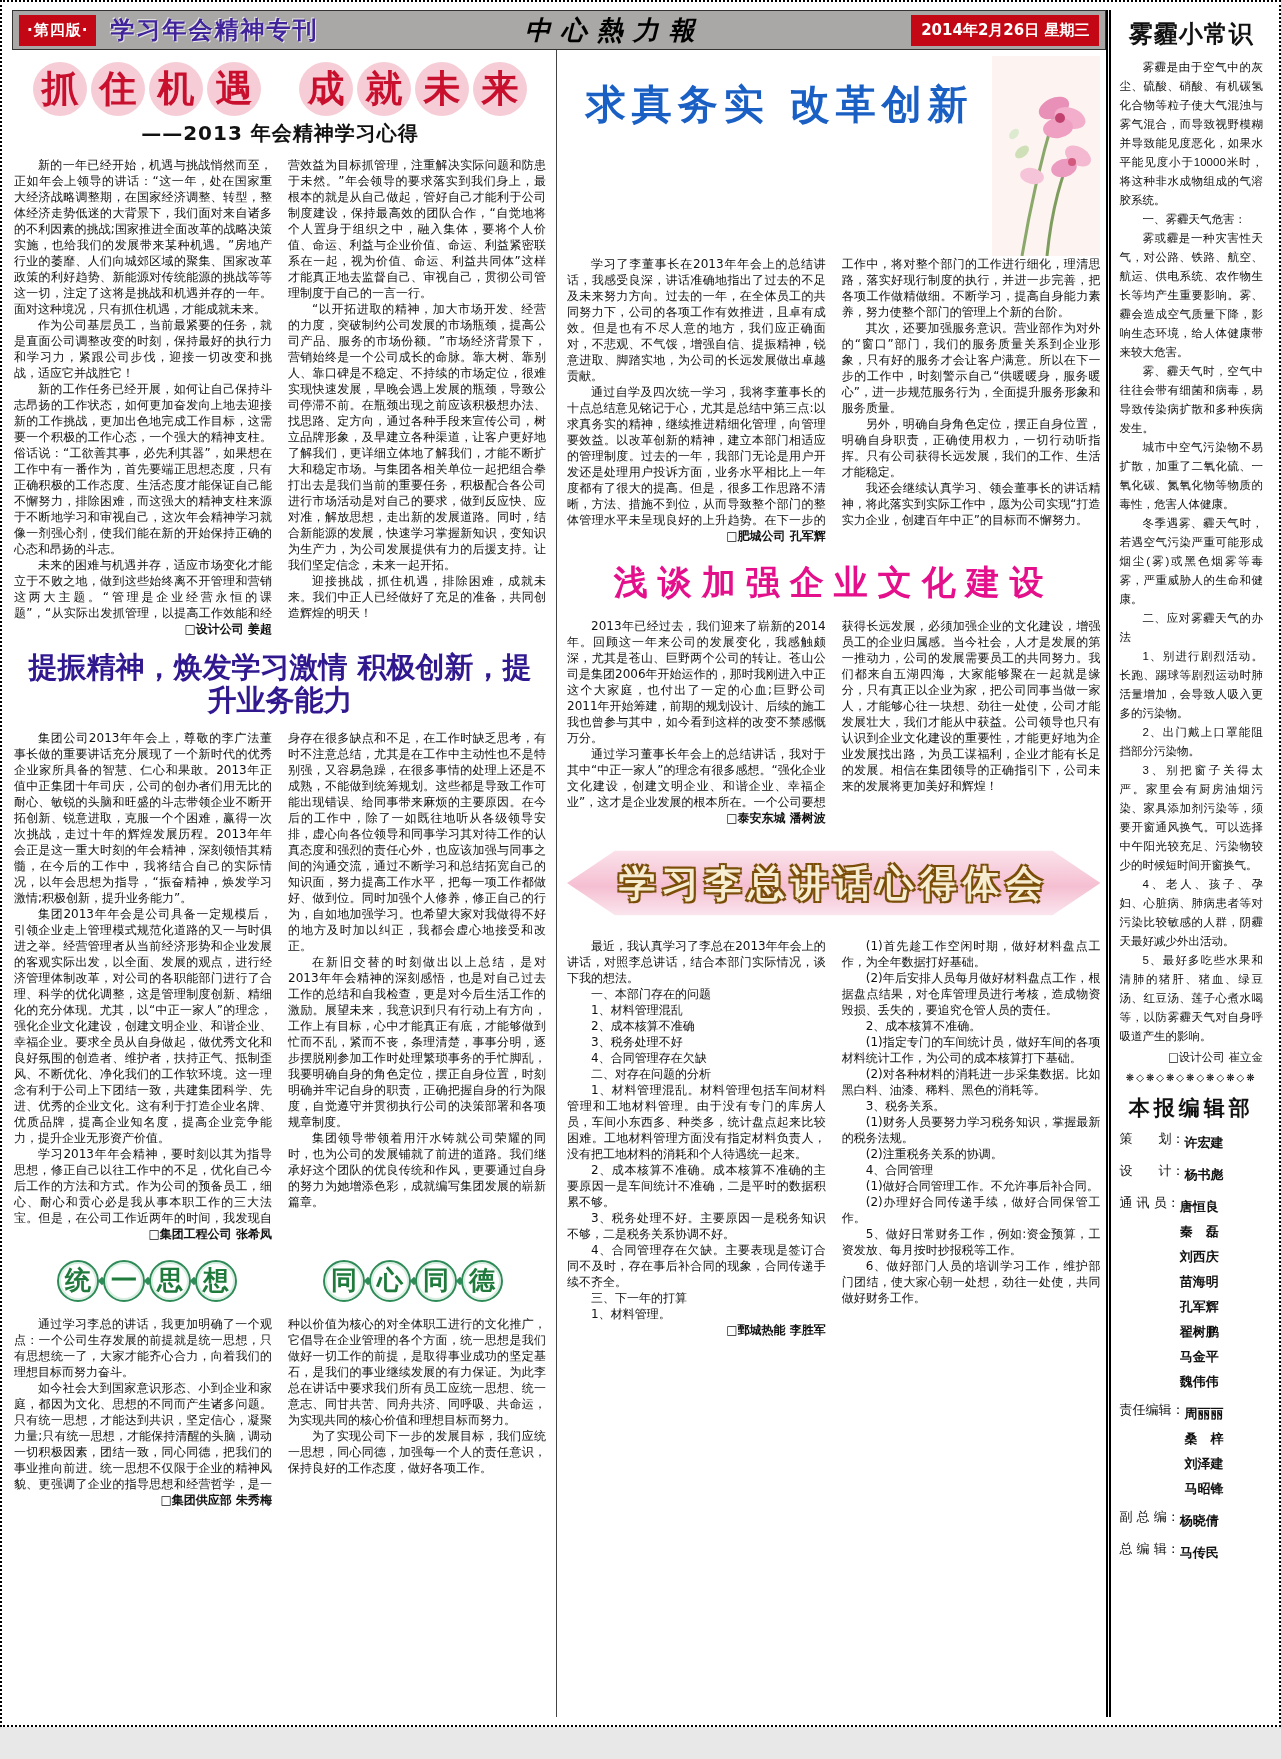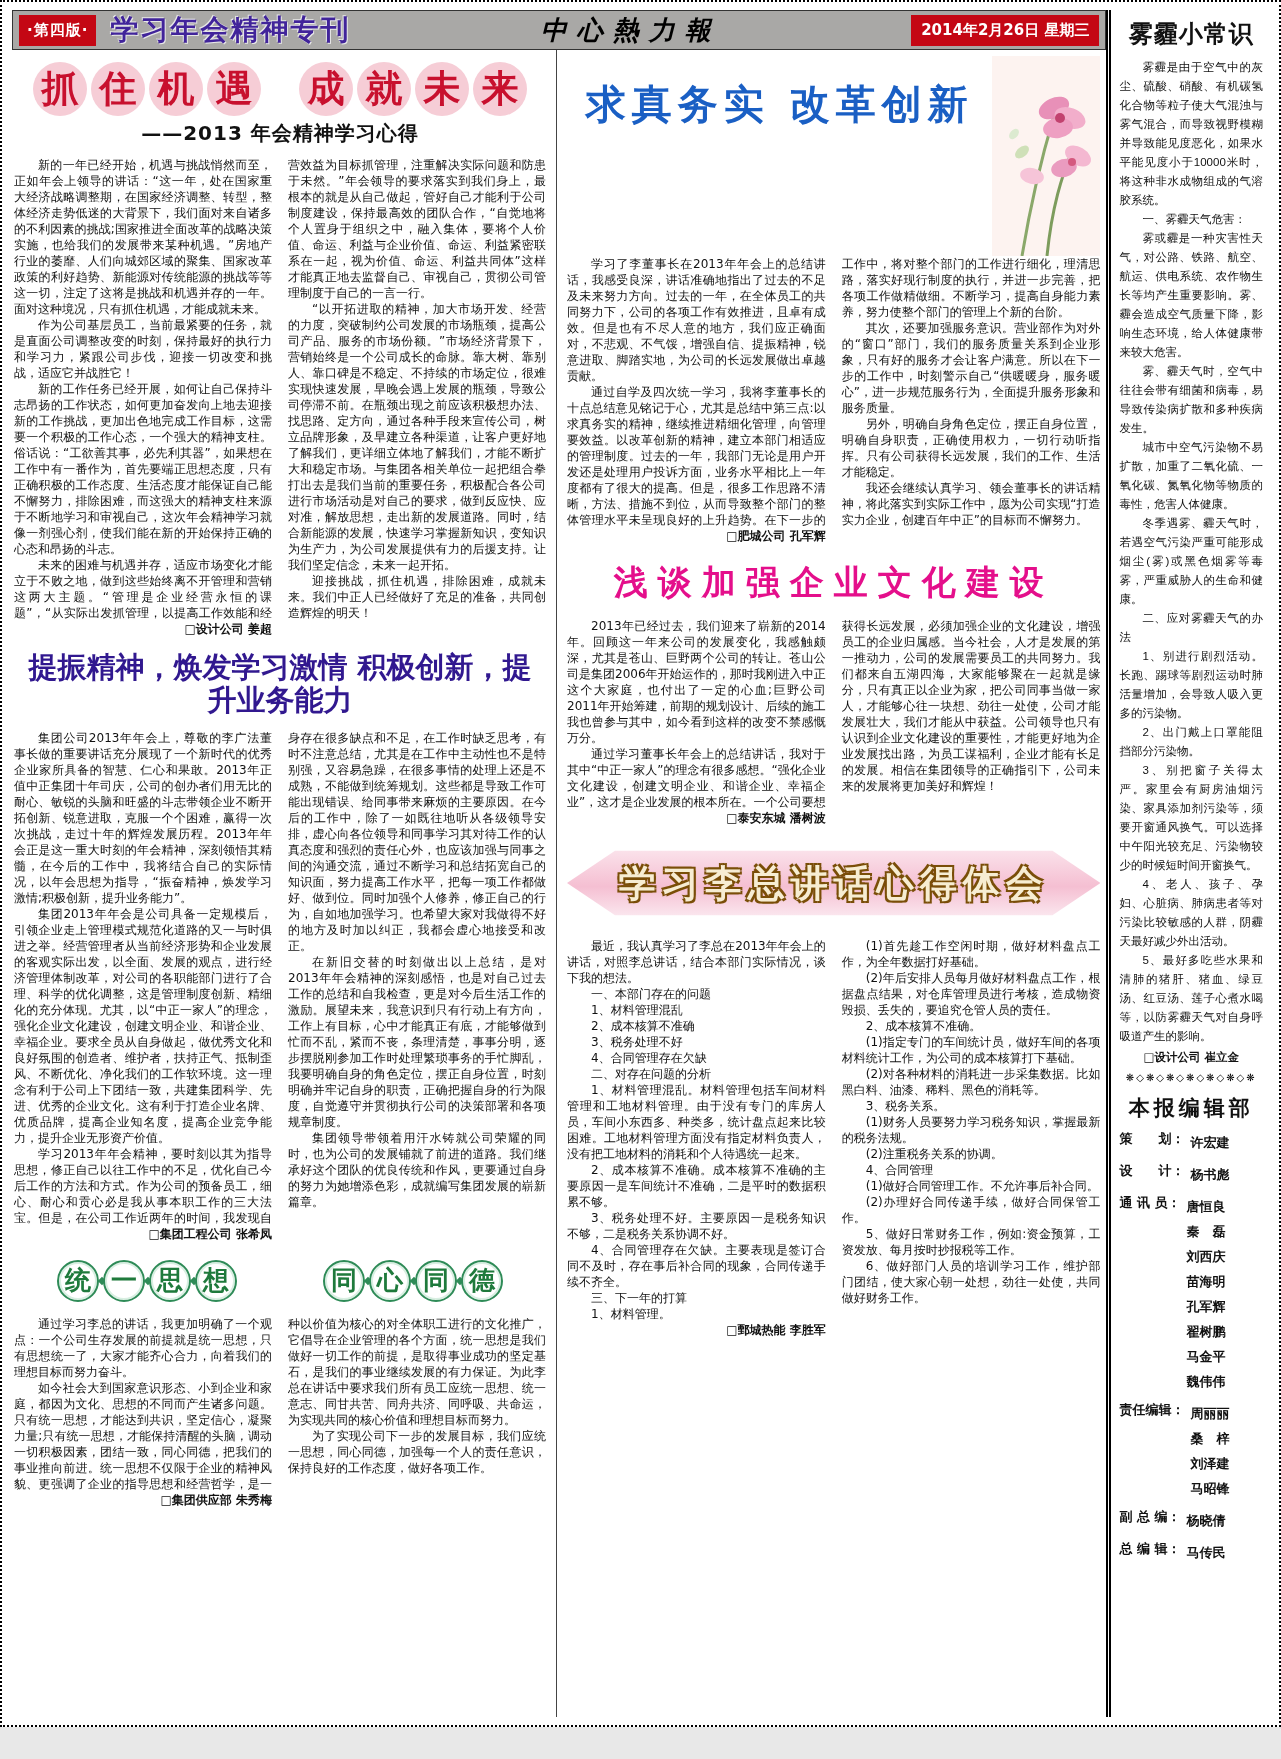--- a/index.html
+++ b/index.html
@@ -14,21 +14,21 @@
   .main { width:1098px; display:flex; flex-direction:column; }
   .masthead {
     height:40px; background:#a9a8a6; border:1px solid #333;
     display:flex; align-items:center; gap:14px; padding:0 6px; flex:none;
   }
   .edition-badge {
     background:#c40714; color:#fff; font-size:15px; font-weight:bold;
     padding:6px 8px; letter-spacing:1px; flex:none;
   }
   .special-title {
-    color:#41249a; font-size:28px; font-weight:bold; letter-spacing:2px;
+    color:#41249a; font-size:24px; font-weight:bold; letter-spacing:2px;
     text-shadow:1px 1px 0 #e8e8e8, -1px -1px 0 #e8e8e8; flex:none;
   }
   .paper-name {
     flex:1; text-align:center; font-family:"DejaVu Serif", serif;
     font-size:26px; font-weight:bold; font-style:italic; letter-spacing:10px; color:#000000;
   }
   .date-badge {
     background:#c40714; color:#fff; font-size:15px; font-weight:bold;
     padding:6px 10px; flex:none;text-align:center;
   }
@@ -89,27 +89,27 @@
   }
   .mid-article { margin-bottom:6px; }
   
   .sidebar {
     width:163px; border-left:5px double #000; padding:4px 6px 0 8px;
     display:flex; flex-direction:column;
   }
   .sidebar-title { font-size:24px; font-weight:bold; text-align:center; letter-spacing:1px; padding:4px 0 8px; flex:none; }
   .sidebar-body { font-family:Liberation Sans, sans-serif; font-size:11.5px; line-height:19px; text-align:justify; }
   .sidebar-body p { text-indent:2em; }
-  .sidebar-sig { font-family:"DejaVu Serif", serif; font-size:11.5px; font-weight:bold; text-align:center; padding:4px 0; }
+  .sidebar-sig { font-family:"DejaVu Serif", serif; font-size:11.5px; font-weight:normal; text-align:right; padding:4px 0; }
   .orn-divider { text-align:center; color:#000; font-size:10px; letter-spacing:2px; padding:3px 0; overflow:hidden; white-space:nowrap; }
   .ed-box { padding-top:4px; }
   .ed-title { font-family:"DejaVu Serif", serif; font-size:21px; font-weight:bold; text-align:center; letter-spacing:4px; padding:4px 0 8px; }
   .ed-rows { font-size:13px; }
   .ed-row { display:flex; margin-bottom:7px; }
-  .ed-role { font-weight:bold; white-space:nowrap; margin-right:6px; flex:none; }
+  .ed-role { font-weight:normal; white-space:nowrap; flex:none; }
   .ed-names { font-weight:bold; white-space:pre-line; flex:1; text-align:justify; line-height:25px; }
 </style>
 </head>
 <body>
 
 <div class="page">
 
   <div class="main">
 
     <header class="masthead">

